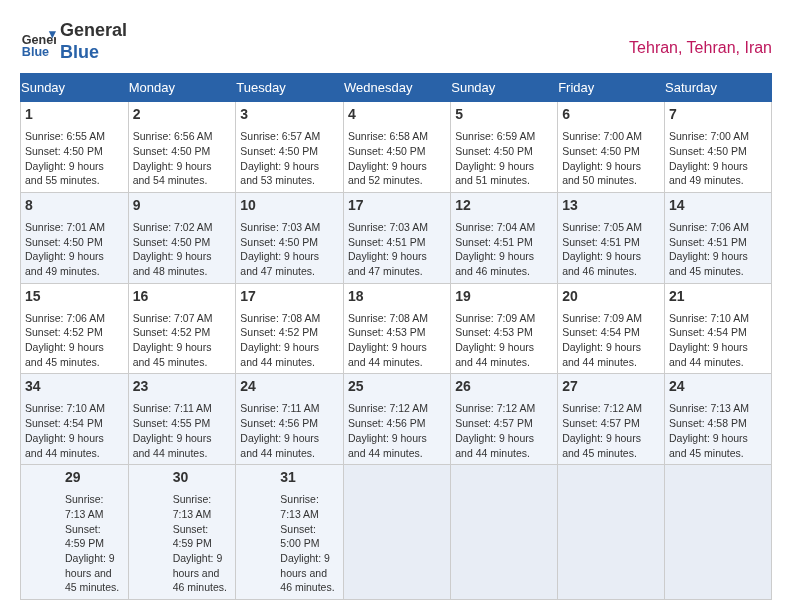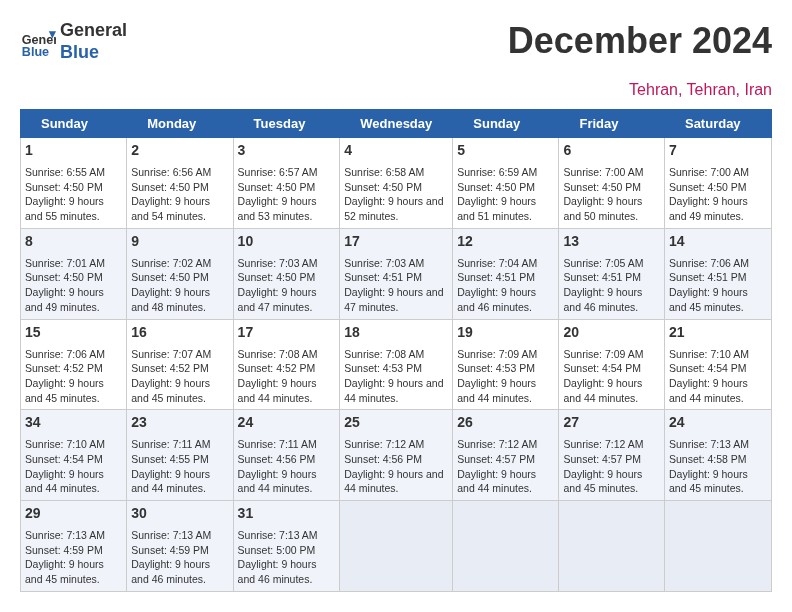--- a/index.html
+++ b/index.html
@@ -45,24 +45,24 @@
       margin-top: 19px;
     }
     .calendar {
       width: 100%;
       border-collapse: collapse;
       font-size: 11px;
     }
     .calendar th {
       background: #2962a8;
       color: #fff;
-      padding: 6px 20px;
+      padding: 6px 0;
       text-align: left;
       font-size: 13px;
-      font-weight: bold;
+      font-weight: normal;
       border: 1px solid #2962a8;
     }
     .calendar td {
       border: 1px solid #ccc;
       vertical-align: top;
       padding: 4px;
       width: 108px;
       min-height: 80px;
       background: #fff;
     }
@@ -80,39 +80,39 @@
       font-size: 10.5px;
       color: #333;
       line-height: 1.4;
       margin-top: 7px;
     }
     .empty-cell {
       background: #e8edf5 !important;
     }
     .calendar tr:last-child td {
       background: #f0f4fa;
+      padding-left: 44px;
     }
   </style>
 </head>
 <body>
 
 <div class="header">
   <div class="logo">
     <svg class="logo-icon" viewBox="0 0 40 40">
       <text x="2" y="22" font-size="14" font-weight="bold" fill="#333">General</text>
       <text x="2" y="36" font-size="14" font-weight="bold" fill="#2962a8">Blue</text>
       <polygon points="32,8 40,8 36,16" fill="#2962a8"></polygon>
     </svg>
     <div class="logo-text">
       <div>General</div>
       <div style="color:#2962a8;">Blue</div>
     </div>
   </div>
   <div class="title-block">
-    <div class="month-title">December 2024</div>
     <div class="location">Tehran, Tehran, Iran</div>
   </div>
 </div>
 
 <table class="calendar">
   <thead>
     <tr>
     <th>Sunday</th>
         <th>Monday</th>
         <th>Tuesday</th>

